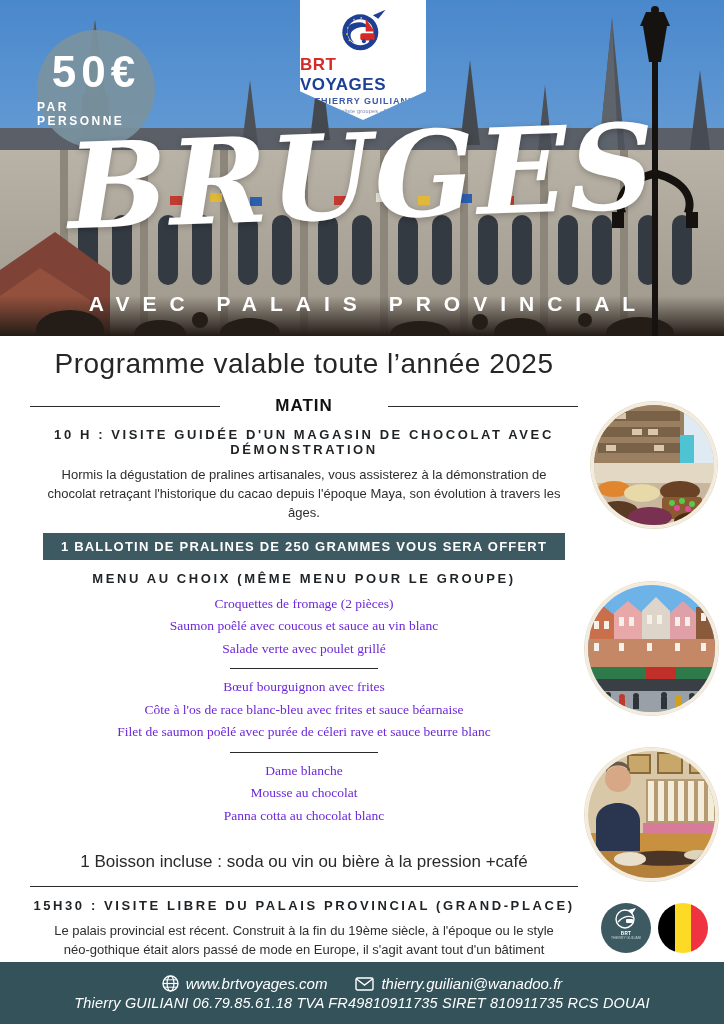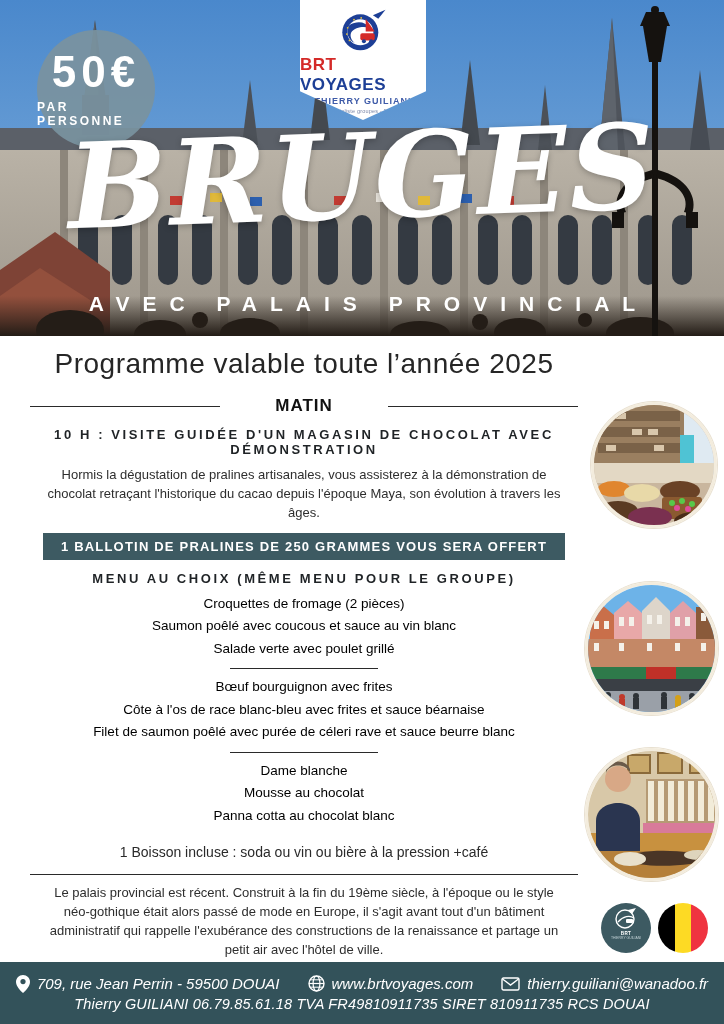--- a/index.html
+++ b/index.html
@@ -29,24 +29,24 @@
   
   .content { position:absolute; top:336px; left:30px; width:548px; text-align:center; color:#222; }
   .prog-title { font-size:28px; font-weight:500; color:#262626; margin-top:12px; letter-spacing:0.5px; }
   .sec-head { display:flex; align-items:center; margin-top:16px;justify-content:flex-end; }
   .sec-head .line { flex:1; height:0; border-top:1.6px solid #2a2a2a; }
   .sec-head .label { font-size:17px; font-weight:bold; color:#111; letter-spacing:1px; padding:0 55px; white-space:nowrap; }
   .subhead { font-size:13px; font-weight:bold; color:#1f2326; letter-spacing:2.6px; margin-top:11px; }
   .para { font-size:13px; color:#2e2e2e; line-height:1.45; margin:9px auto 0; max-width:520px; }
   .tealbar { display:inline-block; background:#3d5a62; color:#fff; font-weight:bold; font-size:13px;
     letter-spacing:1.2px; padding:6px 18px; margin-top:10px; }
-  .menu-line { font-size:13.5px; color:#000000; margin-top:5px; line-height:1.3; }
+  .menu-line { font-size:13.5px; color:#6d28d9; margin-top:5px; line-height:1.3;font-family:Liberation Serif, serif; }
   .menu-group { margin-top:9px; }
   .menu-divider { width:148px; border:none; border-top:1.6px solid #2a2a2a; margin:11px auto 2px; }
-  .drinks { font-size:14px; color:#2a2a2a; margin-top:20px; }
+  .drinks { font-size:17px; color:#2a2a2a; margin-top:28px; }
 
   
   .circle-photo { position:absolute; border-radius:50%; overflow:hidden; border:3px solid #f3ecdd; box-shadow:0 0 0 1px #e8e0d0; }
   .circle-photo svg { display:block; }
   .mini-logo { position:absolute; top:903px; left:601px; width:50px; height:50px; border-radius:50%; background:#3d5a62;
     display:flex; flex-direction:column; align-items:center; justify-content:flex-start; padding-top:5px; }
   .mini-logo .txt1 { font-size:4.6px; font-weight:bold; color:#ffffff; letter-spacing:0.3px; margin-top:1px; }
   .mini-logo .txt2 { font-size:3.4px; color:#c3d2d6; }
   .flag-circle { position:absolute; top:903px; left:658px; width:50px; height:50px; border-radius:50%; overflow:hidden; display:flex; }
   .flag-circle .b { flex:1; } 
@@ -233,20 +233,21 @@
       <div class="menu-line">Mousse au chocolat</div>
       <div class="menu-line">Panna cotta au chocolat blanc</div>
     </div>
     <div class="drinks">1 Boisson incluse : soda ou vin ou bière à la pression +café</div>
 
     
     <div class="sec-head" style="margin-top:14px;">
       <span class="line"></span>
       <span class="line"></span>
     </div>
+    <div class="subhead">15H30 : VISITE LIBRE DU PALAIS PROVINCIAL (GRAND-PLACE)</div>
     <p class="para">Le palais provincial est récent. Construit à la fin du 19ème siècle, à l'époque ou le style néo-gothique était alors passé de mode en Europe, il s'agit avant tout d'un bâtiment administratif qui rappelle l'exubérance des constructions de la renaissance et partage un petit air avec l'hôtel de ville.</p>
     
     
     
 
     
     
     
   </div>
 
@@ -396,29 +397,20 @@
   <div class="flag-circle">
     <div class="b" style="background:#000000;"></div>
     <div class="b" style="background:#fdda24;"></div>
     <div class="b" style="background:#ef3340;"></div>
   </div>
 
   <div class="footer">
     <div class="footer-row">
       <span class="footer-item">
         <span class="ficon">
-          <svg width="14" height="18" viewBox="0 0 14 18">
-              <path d="M7 0C3.1 0 0 3.1 0 7c0 5.2 7 11 7 11s7-5.8 7-11c0-3.9-3.1-7-7-7z" fill="#ffffff"></path>
-              <circle cx="7" cy="6.6" r="2.6" fill="#33525a"></circle>
-            </svg>
-        </span>
-        <span>709, rue Jean Perrin - 59500 DOUAI</span>
-      </span>
-      <span class="footer-item">
-        <span class="ficon">
           <svg width="17" height="17" viewBox="0 0 17 17">
               <circle cx="8.5" cy="8.5" r="7.5" fill="none" stroke="#ffffff" stroke-width="1.4"></circle>
               <ellipse cx="8.5" cy="8.5" rx="3.4" ry="7.5" fill="none" stroke="#ffffff" stroke-width="1.2"></ellipse>
               <line x1="1" y1="8.5" x2="16" y2="8.5" stroke="#ffffff" stroke-width="1.2"></line>
               <line x1="2" y1="4.8" x2="15" y2="4.8" stroke="#ffffff" stroke-width="1"></line>
               <line x1="2" y1="12.2" x2="15" y2="12.2" stroke="#ffffff" stroke-width="1"></line>
             </svg>
         </span>
         <span>www.brtvoyages.com</span>
       </span>

